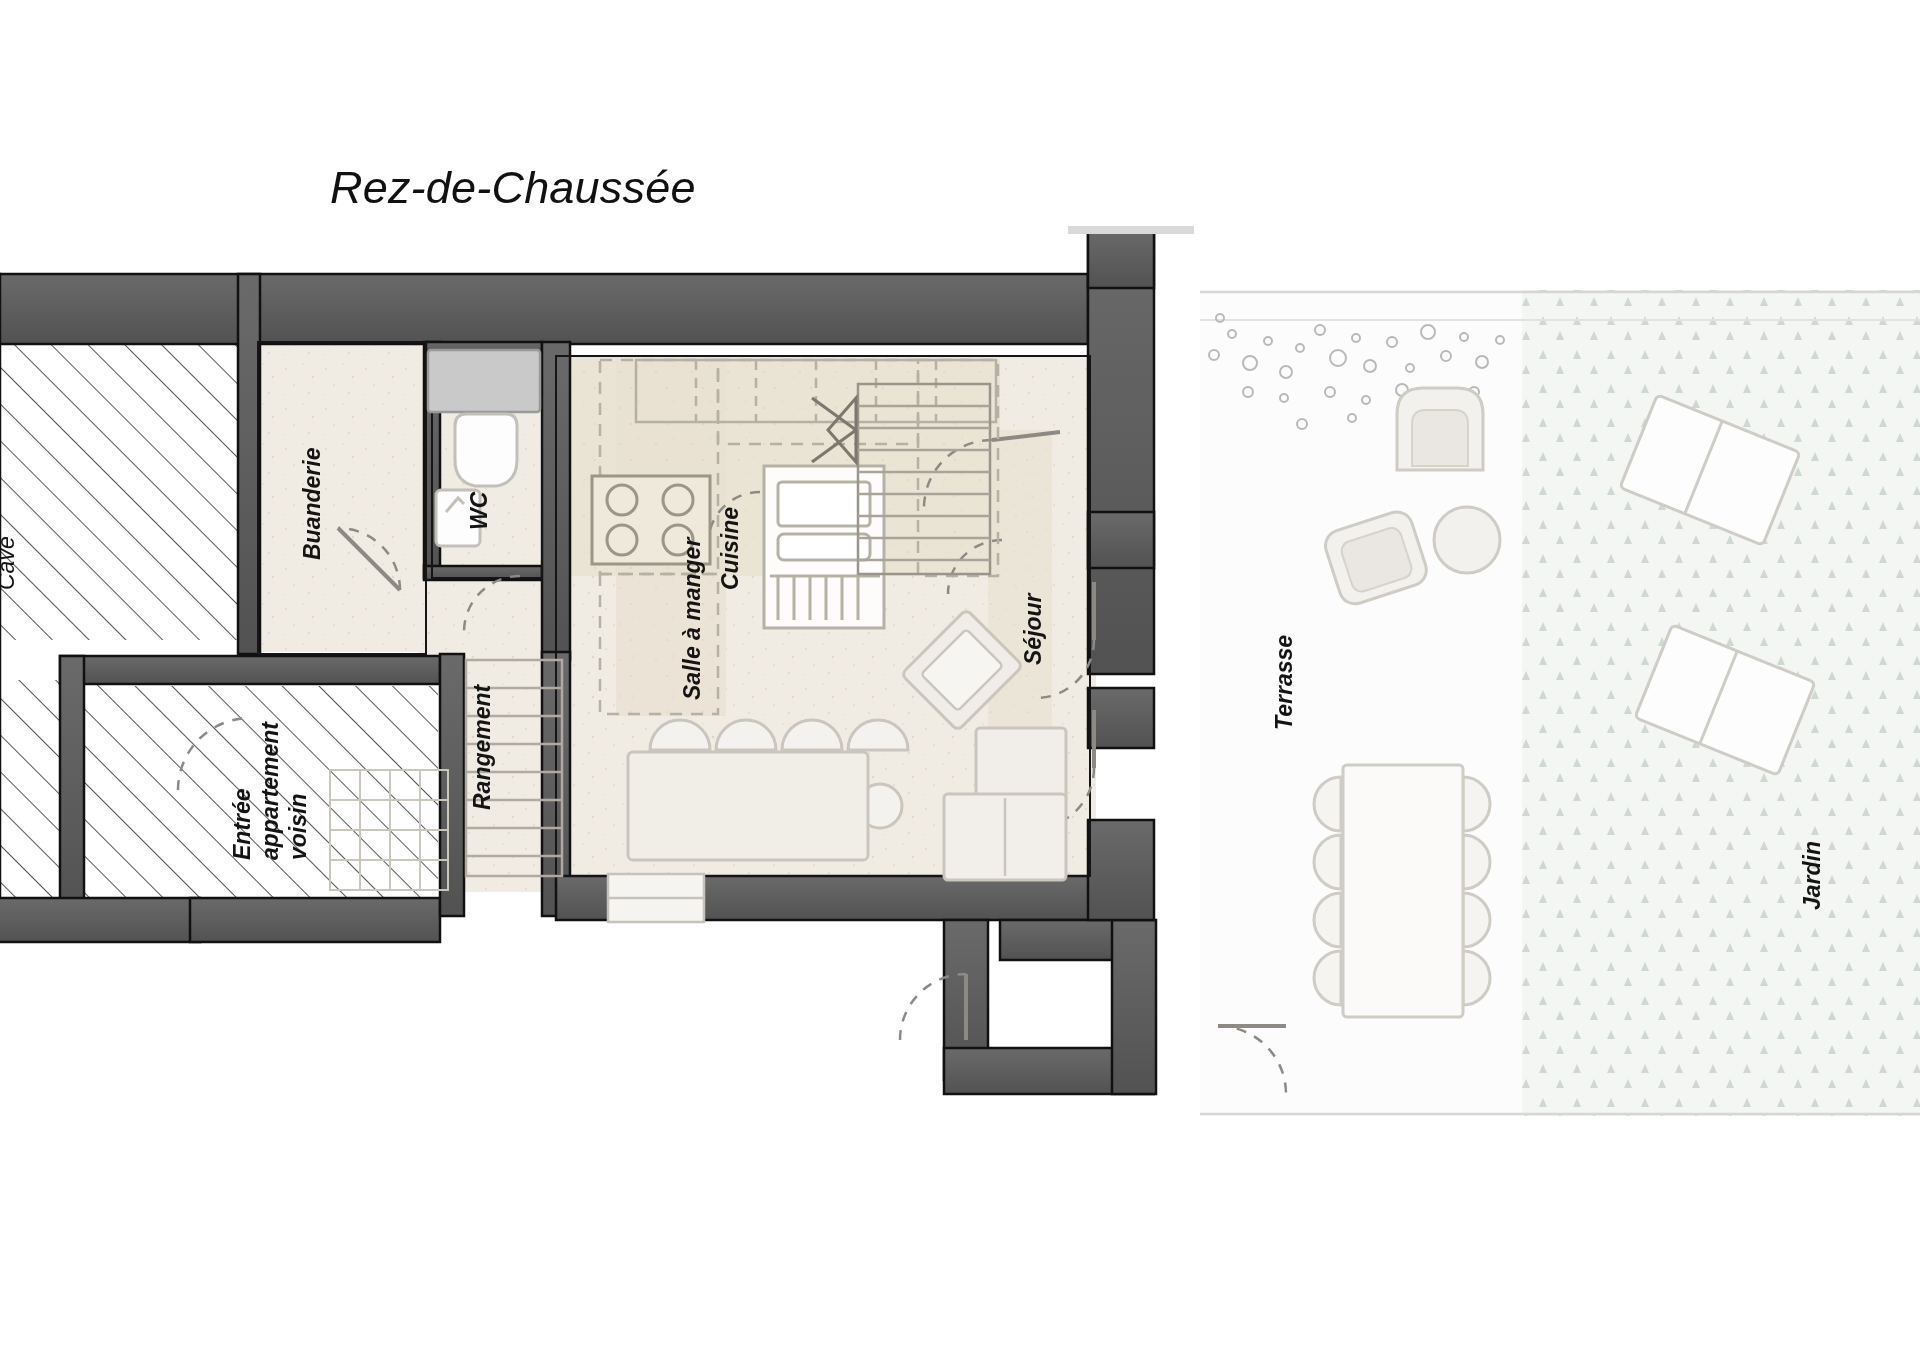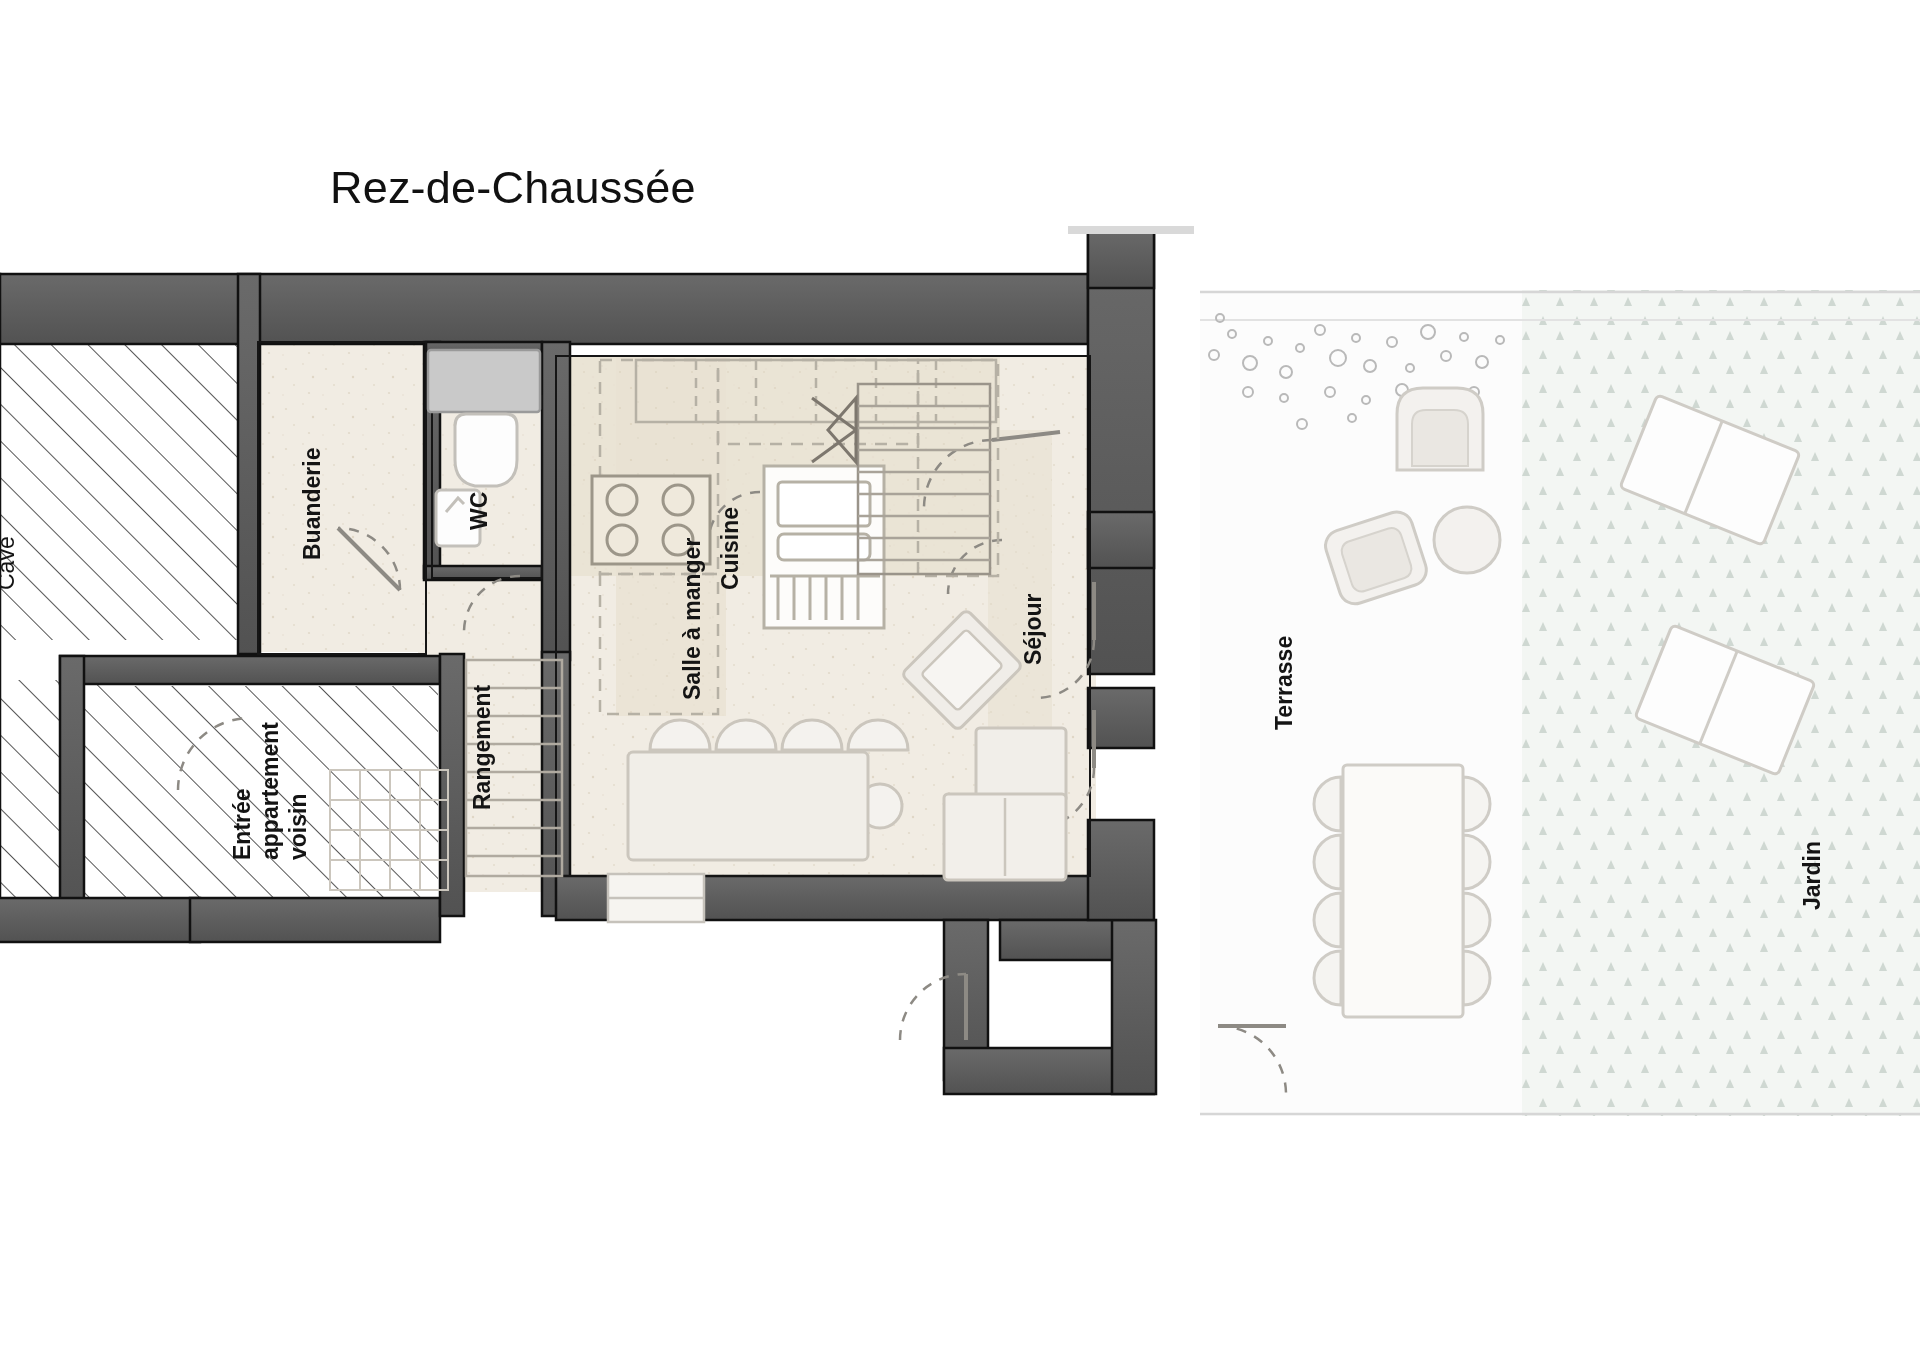--- a/index.html
+++ b/index.html
@@ -1,19 +1,19 @@
 <!DOCTYPE html>
 <html><head>
 <meta charset="utf-8">
 <style>
   html,body{margin:0;padding:0;background:#ffffff;}
   body{width:1920px;height:1350px;position:relative;overflow:hidden;
        font-family:"Liberation Sans","DejaVu Sans",sans-serif;}
 
-  #stage{position:absolute;left:0;top:0;width:1732px;height:1350px;}
+  #stage{position:absolute;left:0;top:0;width:1732px;height:1350px;font-style:italic;}
 
   .plan-title{
     position:absolute;left:330px;top:162px;
     font-size:45px;color:#111;letter-spacing:0.2px;white-space:nowrap;
   }
 
   svg.floorplan{position:absolute;left:0;top:0;width:1920px;height:1350px;display:block;}
 
   .lbl{
     font-family:"Liberation Sans","DejaVu Sans",sans-serif;

